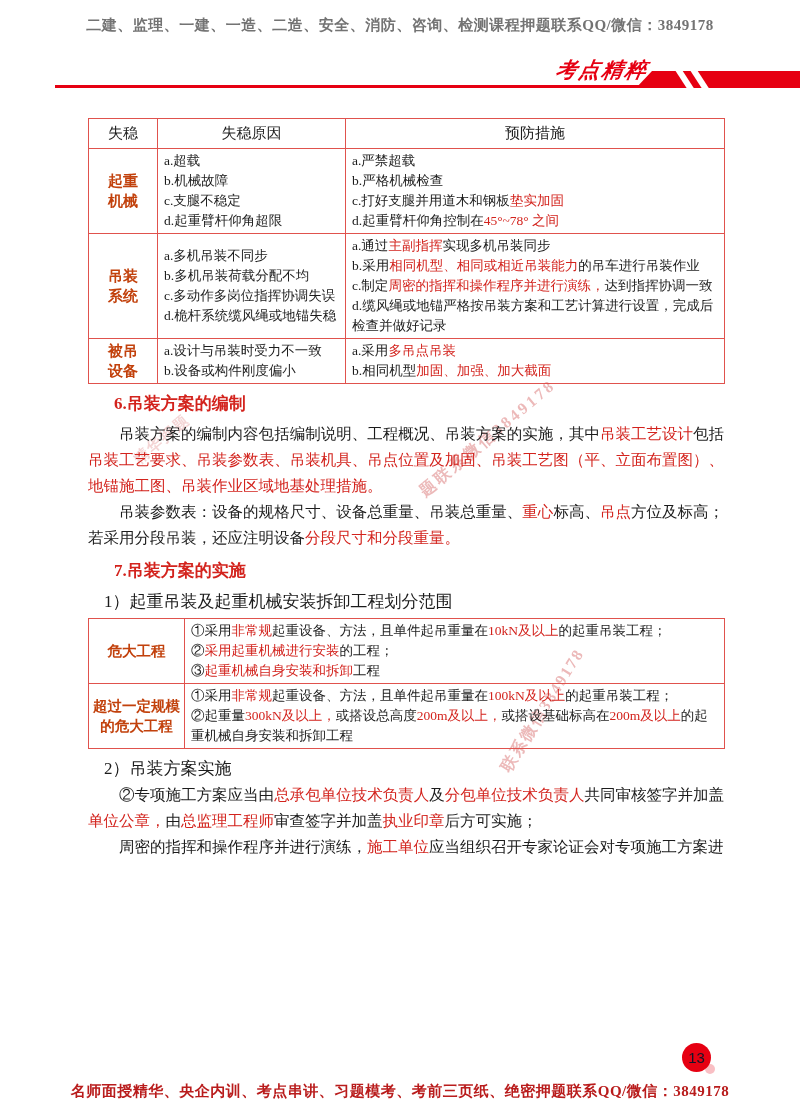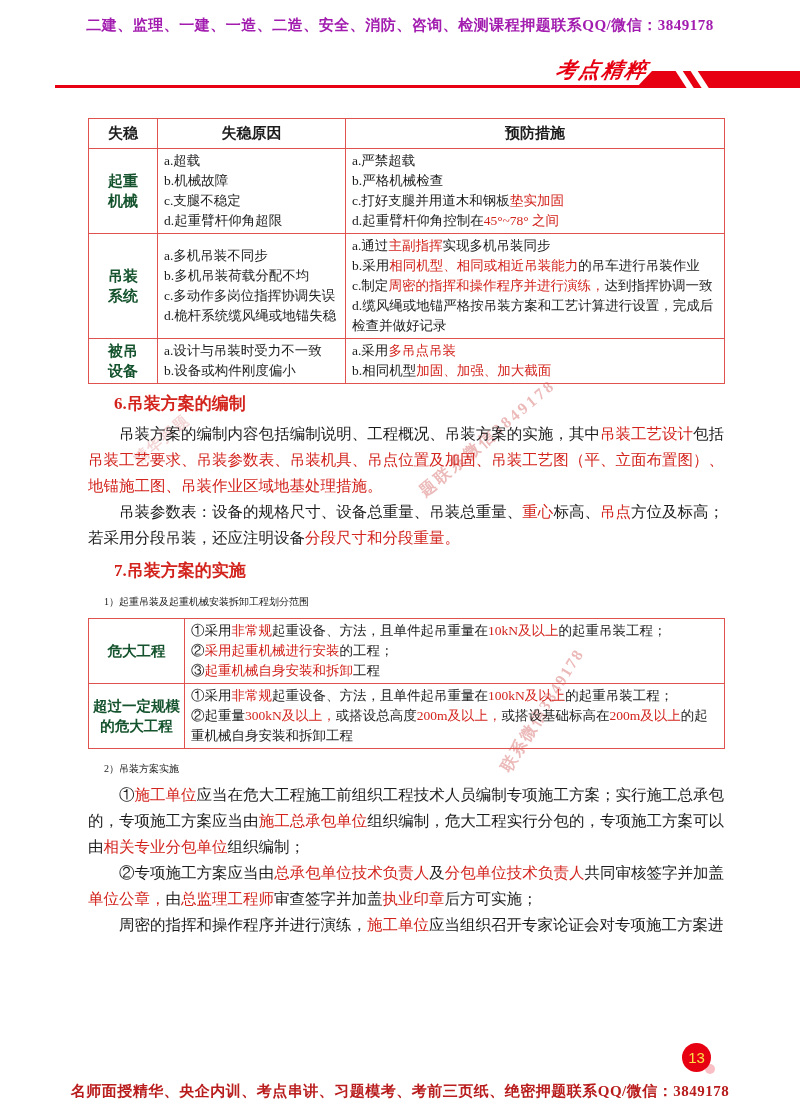--- a/index.html
+++ b/index.html
@@ -3,56 +3,56 @@
 <meta charset="utf-8">
 <style>
   html,body{margin:0;padding:0;background:#ffffff;}
   .page{
     position:relative;width:800px;height:1114px;background:#ffffff;overflow:hidden;
     font-family:"Liberation Serif","DejaVu Serif",serif;color:#1c1c1c;
   }
   
   .top-header{
     position:absolute;top:16px;left:0;width:100%;text-align:center;
-    font-size:15px;font-weight:bold;color:#a21caf;letter-spacing:0.5px;
+    font-size:15px;font-weight:bold;color:#737373;letter-spacing:0.5px;
   }
   
   .brand-label{
     position:absolute;top:56px;left:556px;font-size:21px;font-weight:bold;
     font-style:italic;color:#e60012;transform:skewX(-10deg);letter-spacing:2px;
   }
   .brand-line{position:absolute;top:85px;left:55px;width:584px;height:3px;background:#e60012;}
   .brand-bar{position:absolute;top:71px;left:636px;width:164px;height:17px;background:#e60012;
     clip-path:polygon(16px 0,100% 0,100% 100%,0 100%);}
   .brand-bar .slash{position:absolute;top:-7px;width:6px;height:32px;background:#ffffff;transform:rotate(-33deg);}
   .slash.s1{left:46px;} .slash.s2{left:61px;}
   
   .content{position:absolute;top:118px;left:88px;width:636px;z-index:2;}
   h3.sec{font-size:17px;line-height:22px;color:#d3231d;font-weight:bold;margin:4px 0 6px 26px;}
   h3.sec.mt{margin-top:9px;}
   table{border-collapse:collapse;table-layout:fixed;width:636px;background:transparent;}
   td,th{border:1.5px solid #e0524d;vertical-align:middle;}
-  .t1 th{height:27px;font-size:15px;font-weight:bold;text-align:center;padding:1px 2px;}
+  .t1 th{height:27px;font-size:15px;font-weight:normal;text-align:center;padding:1px 2px;}
   .t1 td,.t2 td{font-size:13.5px;line-height:20px;padding:2px 6px;}
-  td.cat{text-align:center;font-weight:bold;font-size:15px;color:#14532d;padding:2px 2px;}
+  td.cat{text-align:center;font-weight:bold;font-size:15px;color:#c2410c;padding:2px 2px;}
   .t2 td.cat{font-size:14.5px;}
   .red,.r{color:#d3231d;}
   p.body{font-size:15.5px;line-height:26px;margin:0;text-align:justify;}
   p.indent{text-indent:2em;}
-  p.sub{padding-left:16px;margin:0;font-size:10px;line-height:27px;}
+  p.sub{padding-left:16px;margin:0;font-size:17px;line-height:27px;}
   .t2{margin:3px 0 6px 0;}
   
   .wm{position:absolute;color:rgba(221,127,127,0.55);font-weight:bold;z-index:1;white-space:nowrap;}
   .wm-a{left:402px;top:428px;font-size:16px;letter-spacing:3px;transform:rotate(-40deg);}
   .wm-b{left:128px;top:430px;font-size:15px;letter-spacing:2px;opacity:.6;transform:rotate(-40deg);}
   .wm-c{left:472px;top:700px;font-size:16px;letter-spacing:2px;transform:rotate(-58deg);}
   
   .page-badge{
     position:absolute;left:682px;top:1043px;width:29px;height:29px;border-radius:50%;
-    background:#e60012;color:#fde047;font-size:15px;line-height:29px;text-align:center;
+    background:#e60012;color:#0f172a;font-size:15px;line-height:29px;text-align:center;
     font-family:"Liberation Sans","DejaVu Sans",sans-serif;
   }
   .page-badge::after{
     content:"";position:absolute;right:-4px;bottom:-2px;width:10px;height:10px;border-radius:50%;
     background:rgba(230,0,18,0.25);
   }
   .footer{
     position:absolute;bottom:13px;left:0;width:100%;text-align:center;
     font-size:15px;font-weight:bold;color:#b91c1c;letter-spacing:0.5px;
   }
@@ -173,21 +173,20 @@
             </td>
         <td>
               <div class="line"><span>①采用</span><span class="r">非常规</span><span>起重设备、方法，且单件起吊重量在</span><span class="r">100kN及以上</span><span>的起重吊装工程；</span></div>
               <div class="line"><span>②起重量</span><span class="r">300kN及以上，</span><span>或搭设总高度</span><span class="r">200m及以上，</span><span>或搭设基础标高在</span><span class="r">200m及以上</span><span>的起重机械自身安装和拆卸工程</span></div>
             </td>
       </tr>
     </tbody>
       </table>
 
     <p class="sub">2）吊装方案实施</p>
-    <p class="body indent"><span>①</span><span class="r">施工单位</span><span>应当在危大工程施工前组织工程技术人员编制专项施工方案；实行施工总承包的，专项施工方案应当由</span><span class="r">施工总承包单位</span><span>组织编制，危大工程实行分包的，专项施工方案可以由</span><span class="r">相关专业分包单位</span><span>组织编制；</span></p>
     <p class="body indent"><span>②专项施工方案应当由</span><span class="r">总承包单位技术负责人</span><span>及</span><span class="r">分包单位技术负责人</span><span>共同审核签字并加盖</span><span class="r">单位公章，</span><span>由</span><span class="r">总监理工程师</span><span>审查签字并加盖</span><span class="r">执业印章</span><span>后方可实施；</span></p>
     <p class="body indent"><span>周密的指挥和操作程序并进行演练，</span><span class="r">施工单位</span><span>应当组织召开专家论证会对专项施工方案进</span></p>
 
   </div>
 
   <div class="page-badge">13</div>
   <div class="footer">名师面授精华、央企内训、考点串讲、习题模考、考前三页纸、绝密押题联系QQ/微信：3849178</div>
 
 </div>
 

